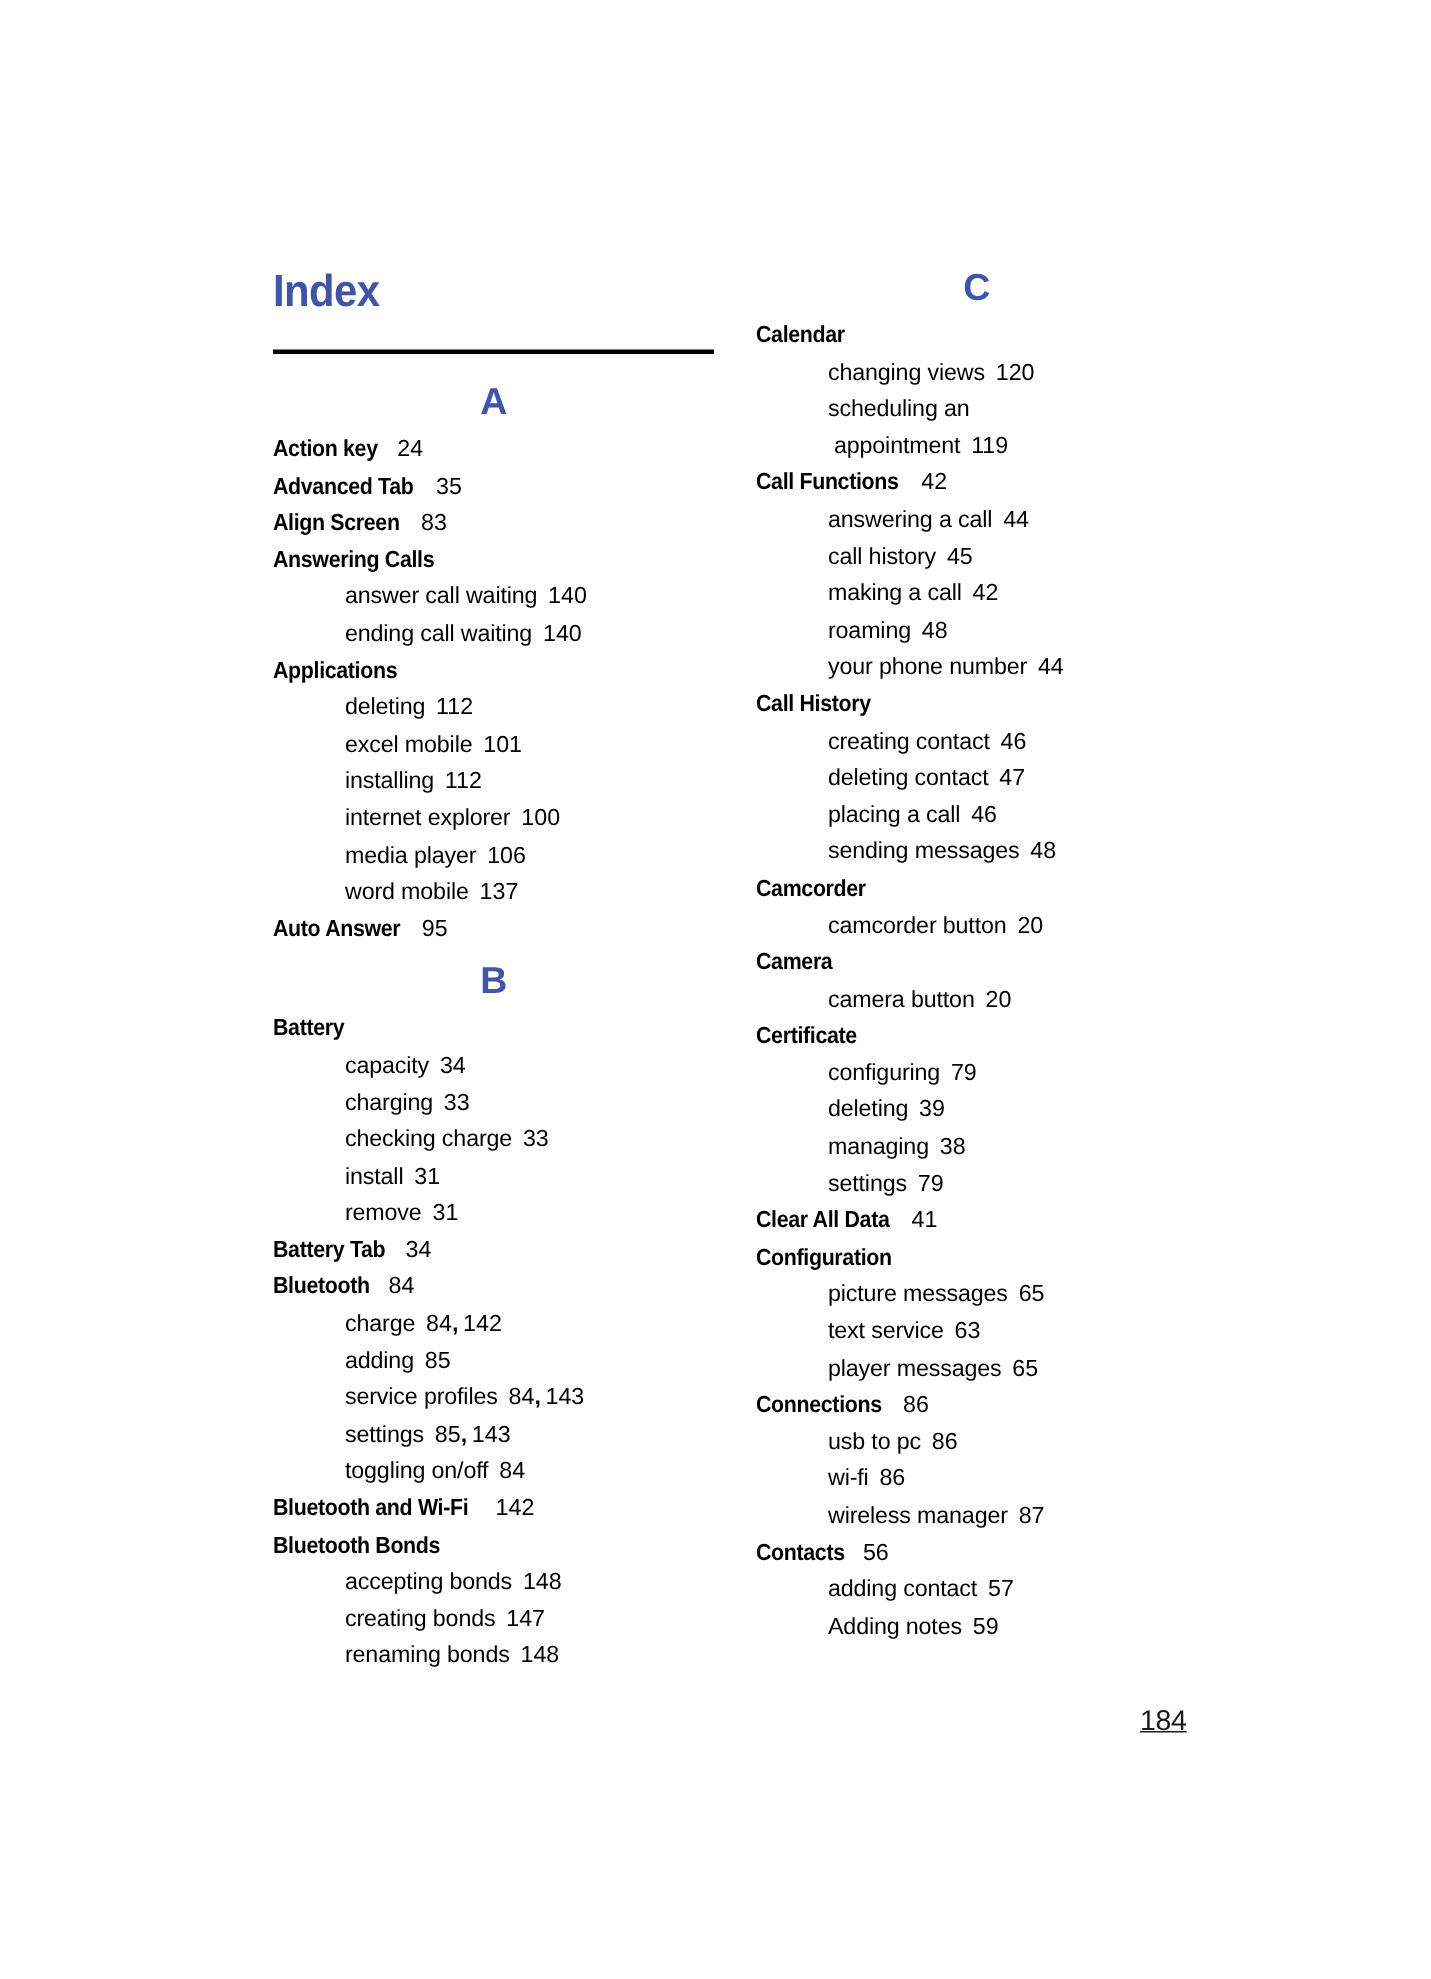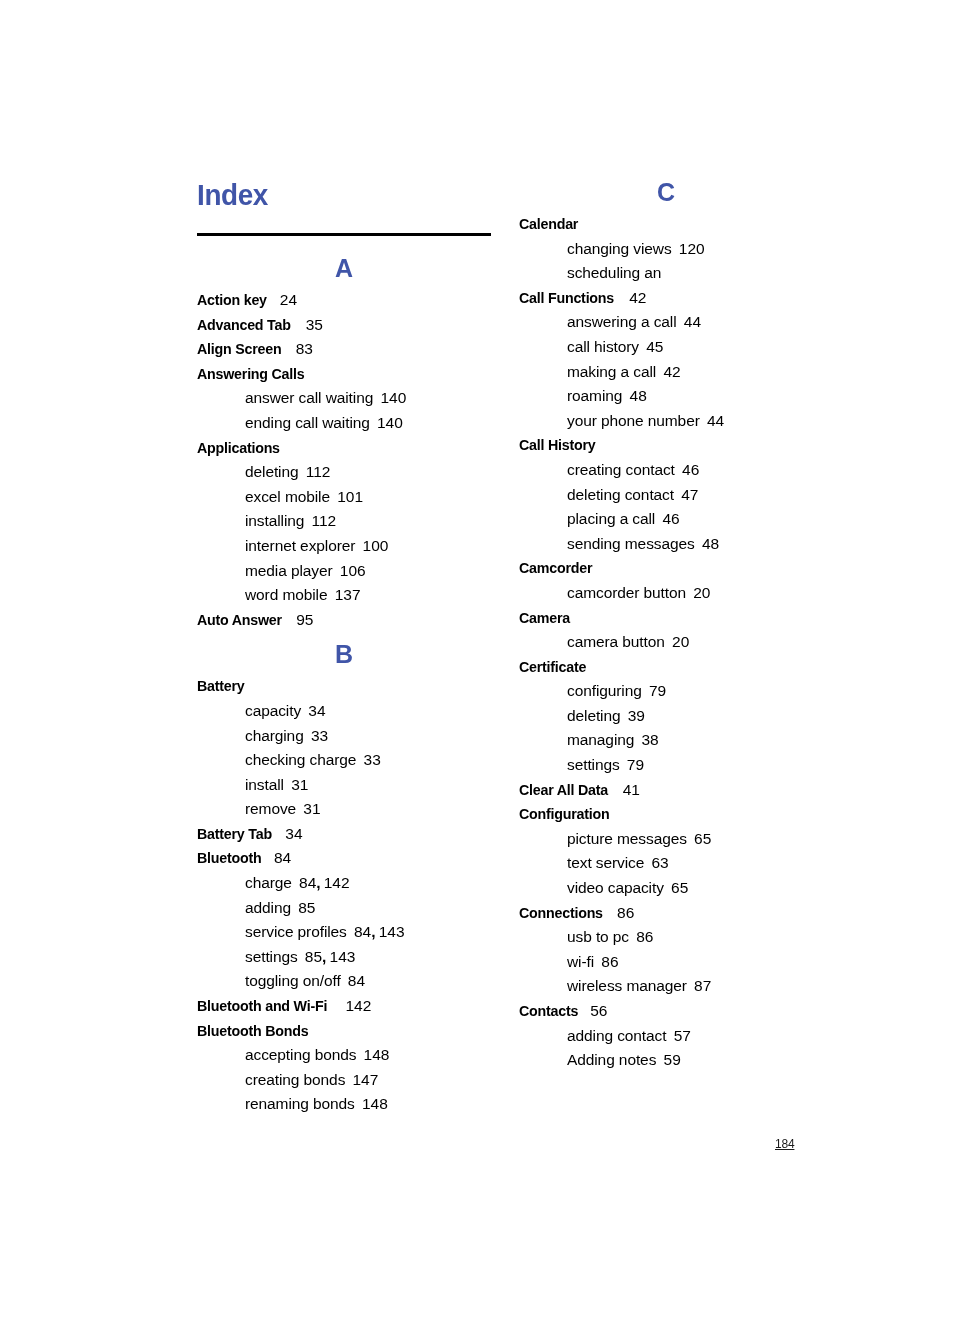--- a/index.html
+++ b/index.html
@@ -13,21 +13,20 @@
     position: relative;
     overflow: hidden;
     font-family: "Liberation Sans", sans-serif;
     color: #000000;
     -webkit-font-smoothing: antialiased;
   }
 
   .page {
     position: absolute;
     inset: 0;
-    margin-left: 15px;
   }
 
   
   .col {
     position: absolute;
     top: 178px;
     width: 294px;
   }
   .col-left  { left: 182px; }
   .col-right { left: 504px; }
@@ -110,21 +109,21 @@
   }
   .pg-sep {
     font-weight: bold;
   }
 
   
   .folio {
     position: absolute;
     left: 760px;
     top: 1137px;
-    font-size: 12px;
+    font-size: 19px;
     font-weight: normal;
     color: #1a1a1a;
     letter-spacing: -0.2px;
     text-decoration: underline;
   }
 </style>
 </head>
 <body>
 
 <div class="page">
@@ -174,20 +173,21 @@
       </div>
   </div>
 
   <div class="col col-right">
     <div id="right-sections">
         <div class="letter letter-c">C</div>
         <ul class="entries">
           <li class="entry main"><span class="term">Calendar</span></li>
           <li class="entry sub"><span class="term">changing views</span>  <span class="pages">120</span></li>
           <li class="entry sub"><span class="term">scheduling an</span></li>
+          <li class="entry sub-cont"><span class="term">appointment</span>  <span class="pages">119</span></li>
           <li class="entry main"><span class="term">Call Functions</span>  <span class="pages">42</span></li>
           <li class="entry sub"><span class="term">answering a call</span>  <span class="pages">44</span></li>
           <li class="entry sub"><span class="term">call history</span>  <span class="pages">45</span></li>
           <li class="entry sub"><span class="term">making a call</span>  <span class="pages">42</span></li>
           <li class="entry sub"><span class="term">roaming</span>  <span class="pages">48</span></li>
           <li class="entry sub"><span class="term">your phone number</span>  <span class="pages">44</span></li>
           <li class="entry main"><span class="term">Call History</span></li>
           <li class="entry sub"><span class="term">creating contact</span>  <span class="pages">46</span></li>
           <li class="entry sub"><span class="term">deleting contact</span>  <span class="pages">47</span></li>
           <li class="entry sub"><span class="term">placing a call</span>  <span class="pages">46</span></li>
@@ -198,21 +198,21 @@
           <li class="entry sub"><span class="term">camera button</span>  <span class="pages">20</span></li>
           <li class="entry main"><span class="term">Certificate</span></li>
           <li class="entry sub"><span class="term">configuring</span>  <span class="pages">79</span></li>
           <li class="entry sub"><span class="term">deleting</span>  <span class="pages">39</span></li>
           <li class="entry sub"><span class="term">managing</span>  <span class="pages">38</span></li>
           <li class="entry sub"><span class="term">settings</span>  <span class="pages">79</span></li>
           <li class="entry main"><span class="term">Clear All Data</span>  <span class="pages">41</span></li>
           <li class="entry main"><span class="term">Configuration</span></li>
           <li class="entry sub"><span class="term">picture messages</span>  <span class="pages">65</span></li>
           <li class="entry sub"><span class="term">text service</span>  <span class="pages">63</span></li>
-          <li class="entry sub"><span class="term">video capacity</span>  <span class="pages">65</span></li>
+          <li class="entry sub"><span class="term">player messages</span>  <span class="pages">65</span></li>
           <li class="entry main"><span class="term">Connections</span>  <span class="pages">86</span></li>
           <li class="entry sub"><span class="term">usb to pc</span>  <span class="pages">86</span></li>
           <li class="entry sub"><span class="term">wi-fi</span>  <span class="pages">86</span></li>
           <li class="entry sub"><span class="term">wireless manager</span>  <span class="pages">87</span></li>
           <li class="entry main"><span class="term">Contacts</span>  <span class="pages">56</span></li>
           <li class="entry sub"><span class="term">adding contact</span>  <span class="pages">57</span></li>
           <li class="entry sub"><span class="term">Adding notes</span>  <span class="pages">59</span></li>
         </ul>
       </div>
   </div>

